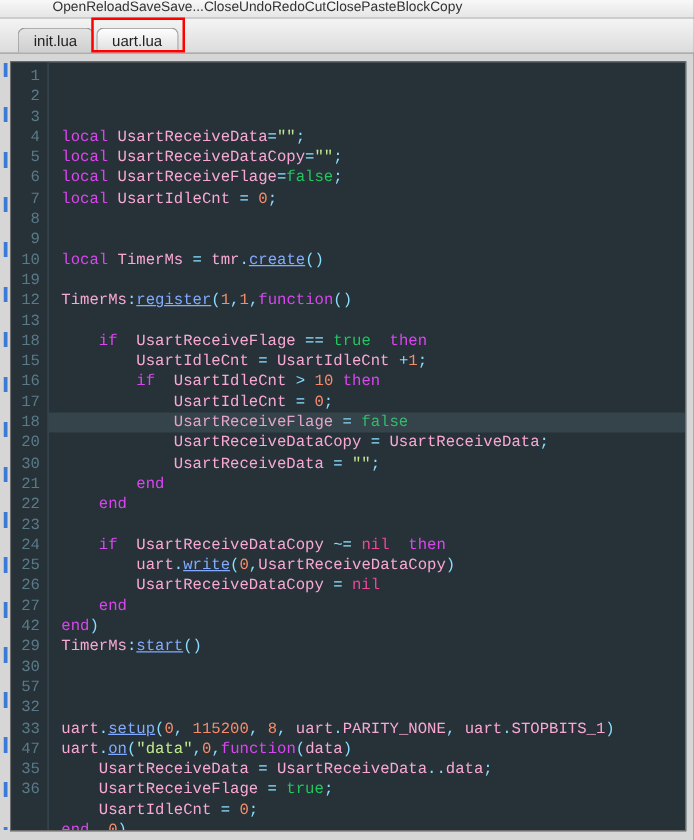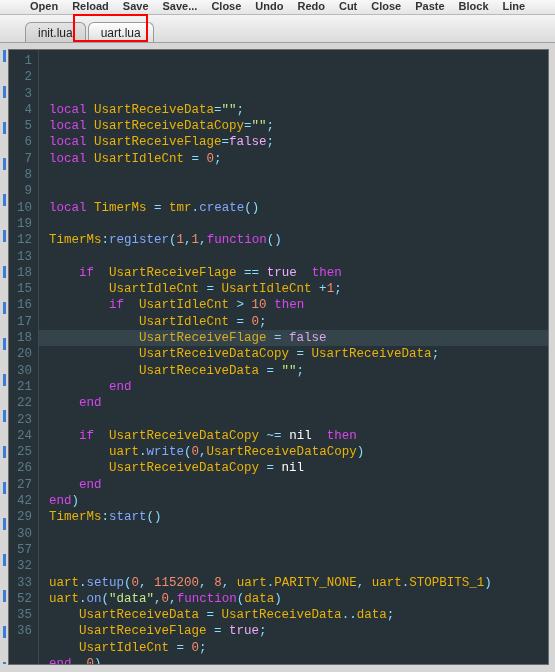--- a/index.html
+++ b/index.html
@@ -9,27 +9,25 @@
     background: #d6d6d6;
     width: 555px;
     height: 672px;
     overflow: hidden;
   }
   .toolbar {
     background: linear-gradient(#f8f8f8, #e5e5e5);
     border-bottom: 1px solid #b9b9b9;
     height: 15px;
     display: flex;
-    gap: 14px;
-    padding-left: 30px;
+    padding-left: 42px;
     font-size: 11px;
     color: #333;
     align-items: flex-start;
     overflow: hidden;
-    font-weight: bold;
   }
   .toolbar span { cursor: default; line-height: 12px; }
   .tabbar {
     background: linear-gradient(#f4f4f4, #dcdcdc);
     border-bottom: 1px solid #a0a0a0;
     height: 28px;
     display: flex;
     align-items: flex-end;
     padding-left: 14px;
     gap: 2px;
@@ -40,21 +38,21 @@
     padding: 2px 12px 0;
     border: 1px solid #9a9a9a;
     border-bottom: none;
     border-radius: 6px 6px 0 0;
     background: linear-gradient(#fefefe, #dedede);
     font-size: 12px;
     color: #222;
     line-height: 16px;
     position: relative;
   }
-  .tab.inactive { background: linear-gradient(#e4e4e4, #cfcfcf); margin-left: 11px; }
+  .tab.inactive { background: linear-gradient(#e4e4e4, #cfcfcf); }
   .highlight-box {
     position: absolute;
     border: 2px solid #ff0000;
     left: 73px;
     top: -1px;
     width: 75px;
     height: 28px;
     pointer-events: none;
   }
   .editor-wrap {
@@ -94,26 +92,26 @@
   .code {
     flex: 1;
     padding: 3px 0 0 10px;
     color: #eeffff;
     white-space: pre;
     position: relative;
     overflow: hidden;
   }
   .code .line { height: 16.3px; }
   .kw { color: #d946ef; }     
-  .fn { color: #82aaff; }     
-  .id { color: #eab308; font-family: Liberation Mono, monospace; }
+  .fn { color: #82aaff; text-decoration: underline; }     
+  .id { color: #f9a8d4; font-family: Liberation Mono, monospace; }
   .num { color: #f78c6c; }
   .str { color: #c3e88d; }
-  .bool { color: #f0abfc; }
-  .nil { color: #ffffff; }
+  .bool { color: #22c55e; }
+  .nil { color: #ec4899; }
   .op { color: #89ddff; }
   .punc { color: #89ddff; }
   .cur-line {
     position: absolute;
     left: 0; right: 0;
     height: 16.3px;
     background: rgba(120,150,160,.18);
     top: calc(3px + 16.3px * 17);
     pointer-events: none;
   }
@@ -126,21 +124,21 @@
     <span>Reload</span>
     <span>Save</span>
     <span>Save...</span>
     <span>Close</span>
     <span>Undo</span>
     <span>Redo</span>
     <span>Cut</span>
     <span>Close</span>
     <span>Paste</span>
     <span>Block</span>
-    <span>Line</span>
+    <span>Copy</span>
   </div>
 
 <div class="tabbar" id="tabbar">
   <div class="tab inactive">init.lua</div>
     <div class="tab">uart.lua</div>
     <div class="highlight-box"></div>
 </div>
 
 <div class="editor-wrap">
   <div class="gutter" id="gutter">
@@ -170,20 +168,20 @@
       <div>24</div>
       <div>25</div>
       <div>26</div>
       <div>27</div>
       <div>42</div>
       <div>29</div>
       <div>30</div>
       <div>57</div>
       <div>32</div>
       <div>33</div>
-      <div>52</div>
+      <div>47</div>
       <div>35</div>
       <div>36</div>
     </div>
   <div class="code" id="code">
     <div class="cur-line"></div>
   <div class="line"><span class="kw">local</span><span> </span><span class="id">UsartReceiveData</span><span class="op">=</span><span class="str">""</span><span class="punc">;</span></div><div class="line"><span class="kw">local</span><span> </span><span class="id">UsartReceiveDataCopy</span><span class="op">=</span><span class="str">""</span><span class="punc">;</span></div><div class="line"><span class="kw">local</span><span> </span><span class="id">UsartReceiveFlage</span><span class="op">=</span><span class="bool">false</span><span class="punc">;</span></div><div class="line"><span class="kw">local</span><span> </span><span class="id">UsartIdleCnt</span><span> </span><span class="op">=</span><span> </span><span class="num">0</span><span class="punc">;</span></div><div class="line"></div><div class="line"></div><div class="line"><span class="kw">local</span><span> </span><span class="id">TimerMs</span><span> </span><span class="op">=</span><span> </span><span class="id">tmr</span><span class="punc">.</span><span class="fn">create</span><span class="punc">()</span></div><div class="line"></div><div class="line"><span class="id">TimerMs</span><span class="punc">:</span><span class="fn">register</span><span class="punc">(</span><span class="num">1</span><span class="punc">,</span><span class="num">1</span><span class="punc">,</span><span class="kw">function</span><span class="punc">()</span></div><div class="line"></div><div class="line"><span>    </span><span class="kw">if</span><span>  </span><span class="id">UsartReceiveFlage</span><span> </span><span class="op">==</span><span> </span><span class="bool">true</span><span>  </span><span class="kw">then</span></div><div class="line"><span>        </span><span class="id">UsartIdleCnt</span><span> </span><span class="op">=</span><span> </span><span class="id">UsartIdleCnt</span><span> </span><span class="op">+</span><span class="num">1</span><span class="punc">;</span></div><div class="line"><span>        </span><span class="kw">if</span><span>  </span><span class="id">UsartIdleCnt</span><span> </span><span class="op">&gt;</span><span> </span><span class="num">10</span><span> </span><span class="kw">then</span></div><div class="line"><span>            </span><span class="id">UsartIdleCnt</span><span> </span><span class="op">=</span><span> </span><span class="num">0</span><span class="punc">;</span></div><div class="line"><span>            </span><span class="id">UsartReceiveFlage</span><span> </span><span class="op">=</span><span> </span><span class="bool">false</span></div><div class="line"><span>            </span><span class="id">UsartReceiveDataCopy</span><span> </span><span class="op">=</span><span> </span><span class="id">UsartReceiveData</span><span class="punc">;</span></div><div class="line"><span>            </span><span class="id">UsartReceiveData</span><span> </span><span class="op">=</span><span> </span><span class="str">""</span><span class="punc">;</span></div><div class="line"><span>        </span><span class="kw">end</span></div><div class="line"><span>    </span><span class="kw">end</span></div><div class="line"></div><div class="line"><span>    </span><span class="kw">if</span><span>  </span><span class="id">UsartReceiveDataCopy</span><span> </span><span class="op">~=</span><span> </span><span class="nil">nil</span><span>  </span><span class="kw">then</span></div><div class="line"><span>        </span><span class="id">uart</span><span class="punc">.</span><span class="fn">write</span><span class="punc">(</span><span class="num">0</span><span class="punc">,</span><span class="id">UsartReceiveDataCopy</span><span class="punc">)</span></div><div class="line"><span>        </span><span class="id">UsartReceiveDataCopy</span><span> </span><span class="op">=</span><span> </span><span class="nil">nil</span></div><div class="line"><span>    </span><span class="kw">end</span></div><div class="line"><span class="kw">end</span><span class="punc">)</span></div><div class="line"><span class="id">TimerMs</span><span class="punc">:</span><span class="fn">start</span><span class="punc">()</span></div><div class="line"></div><div class="line"></div><div class="line"></div><div class="line"><span class="id">uart</span><span class="punc">.</span><span class="fn">setup</span><span class="punc">(</span><span class="num">0</span><span class="punc">, </span><span class="num">115200</span><span class="punc">, </span><span class="num">8</span><span class="punc">, </span><span class="id">uart</span><span class="punc">.</span><span class="id">PARITY_NONE</span><span class="punc">, </span><span class="id">uart</span><span class="punc">.</span><span class="id">STOPBITS_1</span><span class="punc">)</span></div><div class="line"><span class="id">uart</span><span class="punc">.</span><span class="fn">on</span><span class="punc">(</span><span class="str">"data"</span><span class="punc">,</span><span class="num">0</span><span class="punc">,</span><span class="kw">function</span><span class="punc">(</span><span class="id">data</span><span class="punc">)</span></div><div class="line"><span>    </span><span class="id">UsartReceiveData</span><span> </span><span class="op">=</span><span> </span><span class="id">UsartReceiveData</span><span class="op">..</span><span class="id">data</span><span class="punc">;</span></div><div class="line"><span>    </span><span class="id">UsartReceiveFlage</span><span> </span><span class="op">=</span><span> </span><span class="bool">true</span><span class="punc">;</span></div><div class="line"><span>    </span><span class="id">UsartIdleCnt</span><span> </span><span class="op">=</span><span> </span><span class="num">0</span><span class="punc">;</span></div><div class="line"><span class="kw">end</span><span class="punc">, </span><span class="num">0</span><span class="punc">)</span></div></div>
 </div>
 
 </body></html>

